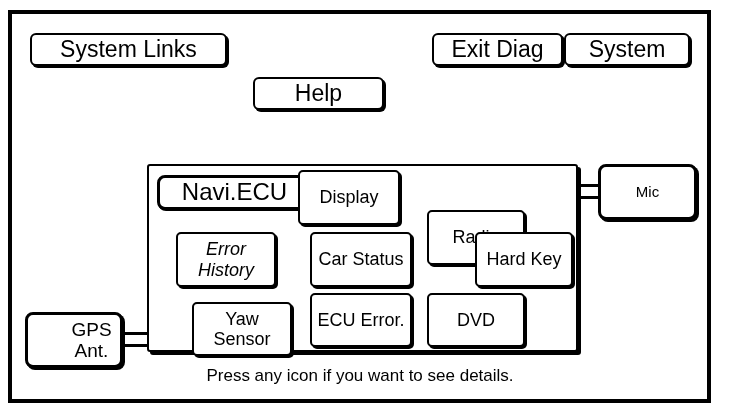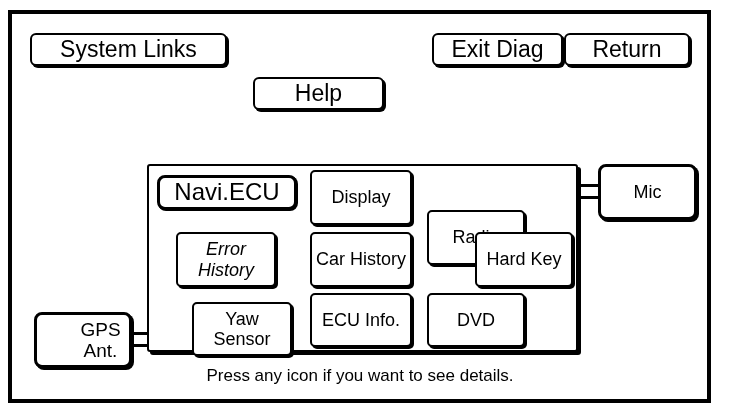--- a/index.html
+++ b/index.html
@@ -45,60 +45,60 @@
     font-size: 24px;
   }
   .grid-btn {
     font-size: 18px;
     border-radius: 5px;
     white-space: pre-line;
   }
   .periph-btn {
     border-width: 3px;
     border-radius: 8px;
-    font-size: 18px;
+    font-size: 15px;
   }
   .gps-btn { font-size: 19px; }
   .connector {
     background: #000;
     height: 3px;
   }
   .footer-text {
     font-size: 17px;
     text-align: center;
   }
 </style>
 </head>
 <body>
 
 <div class="frame"></div>
 
 <div class="abs btn toolbar-btn" style="left:30px; top:33px; width:197px; height:33px;">System Links</div>
 <div class="abs btn toolbar-btn" style="left:253px; top:33px; width:131px; height:33px;margin-top:44px;">Help</div>
 <div class="abs btn toolbar-btn" style="left:384px; top:33px; width:131px; height:33px;margin-left:48px;">Exit Diag</div>
-<div class="abs btn toolbar-btn" style="left:564px; top:33px; width:126px; height:33px;">Return</div>
+<div class="abs btn toolbar-btn" style="left:564px; top:33px; width:126px; height:33px;">System</div>
 
 <div class="abs main-box" style="left:147px; top:164px; width:431px; height:188px;"></div>
 
-<div class="abs btn title-btn" style="left:157px; top:175px; width:140px; height:35px;">Navi.ECU</div>
+<div class="abs btn title-btn" style="left:157px; top:175px; width:155px; height:35px;">Navi.ECU</div>
 
-<div class="abs btn grid-btn" style="left:310px; top:170px; width:102px; height:55px;">Display</div>
+<div class="abs btn grid-btn" style="left:298px; top:170px; width:102px; height:55px;">Display</div>
 <div class="abs btn grid-btn" style="left:427px; top:170px; width:98px; height:55px;margin-top:40px;">Radio</div>
 
 <div class="abs btn grid-btn" style="left:176px; top:232px; width:100px; height:55px;font-style:italic;">Error
 History</div>
-<div class="abs btn grid-btn" style="left:310px; top:232px; width:102px; height:55px;">Car History</div>
+<div class="abs btn grid-btn" style="left:310px; top:232px; width:102px; height:55px;">Car Status</div>
 <div class="abs btn grid-btn" style="left:427px; top:232px; width:98px; height:55px;margin-left:48px;">Hard Key</div>
 
 <div class="abs btn grid-btn" style="left:192px; top:302px; width:100px; height:54px;">Yaw
 Sensor</div>
-<div class="abs btn grid-btn" style="left:310px; top:293px; width:102px; height:54px;">ECU Info.</div>
+<div class="abs btn grid-btn" style="left:310px; top:293px; width:102px; height:54px;">ECU Error.</div>
 <div class="abs btn grid-btn" style="left:427px; top:293px; width:98px; height:54px;">DVD</div>
 
 <div class="abs connector" style="left:577px; top:184px; width:22px;"></div>
 <div class="abs connector" style="left:577px; top:196px; width:22px;"></div>
 <div class="abs btn periph-btn" style="left:598px; top:164px; width:99px; height:56px;">Mic</div>
 
 <div class="abs connector" style="left:121px; top:332px; width:27px;"></div>
 <div class="abs connector" style="left:121px; top:344px; width:27px;"></div>
-<div class="abs btn periph-btn gps-btn" style="left:34px; top:312px; width:98px; height:56px;padding-left:35px;">GPS Ant.</div>
+<div class="abs btn periph-btn gps-btn" style="left:25px; top:312px; width:98px; height:56px;padding-left:35px;">GPS Ant.</div>
 
 <div class="abs footer-text" style="left:140px; top:366px; width:440px;">Press any icon if you want to see details.</div>
 
 </body></html>

